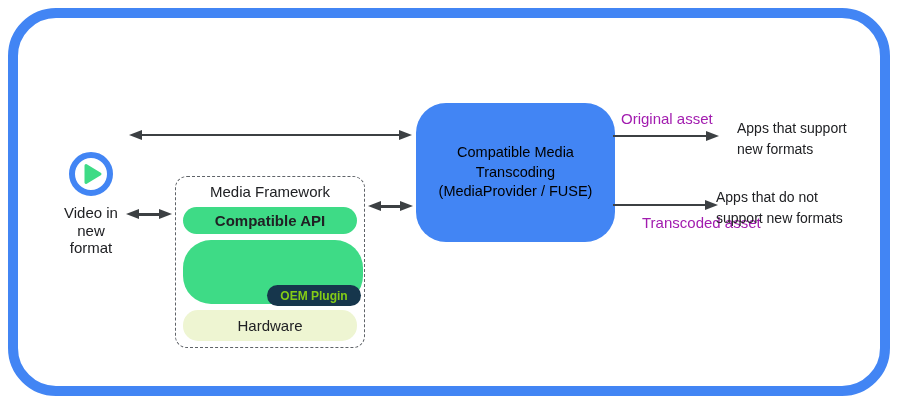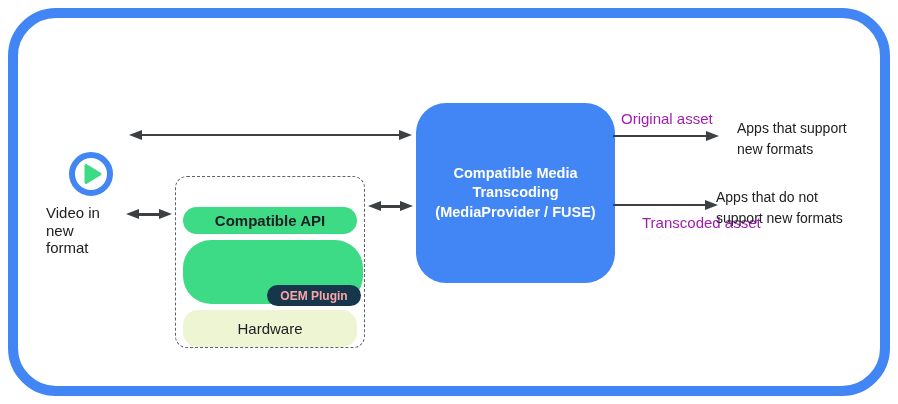--- a/index.html
+++ b/index.html
@@ -13,21 +13,21 @@
     border:10px solid #4285f4;border-radius:48px;background:#ffffff;
   }
   .pre{white-space:pre-line;}
 
   
   .play-icon{position:absolute;left:68px;top:151px;width:46px;height:46px;}
 
   
   .video-label{
     position:absolute;left:46px;top:204px;width:90px;
-    font-size:15px;line-height:17.5px;
+    text-align:center;font-size:15px;line-height:17.5px;
   }
 
   
   .mf-box{
     position:absolute;left:175px;top:176px;width:190px;height:172px;
     border:1.5px dashed #5f6368;border-radius:12px;background:#ffffff;
   }
   .mf-title{
     position:absolute;left:0;top:6px;width:100%;
     text-align:center;font-size:15px;
@@ -39,35 +39,35 @@
   .layer-api{
     left:7px;top:30px;width:174px;height:27px;border-radius:14px;
     background:#3edb86;font-weight:bold;
   }
   .layer-service{
     left:7px;top:63px;width:180px;height:64px;border-radius:28px;
     background:#3edb86;font-weight:bold;
   }
   .oem-badge{
     position:absolute;right:2px;bottom:-2px;width:94px;height:21px;
-    border-radius:11px;background:#16364c;color:#fca5a5;
+    border-radius:11px;background:#16364c;color:#84cc16;
     font-size:12px;font-weight:bold;display:flex;align-items:center;justify-content:center;
   }
   .layer-hardware{
-    left:7px;top:133px;width:174px;height:37px;border-radius:15px;
+    left:7px;top:133px;width:174px;height:31px;border-radius:15px;
     background:#eef5d2;
     text-align:right;
   }
 
   
   .transcoder-box{
-    position:absolute;left:416px;top:103px;width:199px;height:180px;
-    border-radius:30px;background:#4285f4;color:#ffffff;
+    position:absolute;left:416px;top:103px;width:199px;height:139px;
+    border-radius:30px;background:#4285f4;color:#000000;
     display:flex;align-items:center;justify-content:center;
-    font-size:14.5px;font-weight:bold;line-height:19.5px;text-align:center;
+    font-size:14.5px;font-weight:normal;line-height:19.5px;text-align:center;
   }
 
   
   .arrow{position:absolute;display:flex;align-items:center;height:12px;}
   .arrow .shaft{flex:1;height:2px;background:#3c4043;}
   .arrow.thick .shaft{height:3px;}
   .arrow .head{width:0;height:0;border-top:5.5px solid transparent;border-bottom:5.5px solid transparent;}
   .arrow .head-right{border-left:13px solid #3c4043;}
   .arrow .head-left{border-right:13px solid #3c4043;}
 
@@ -106,20 +106,21 @@
   <span class="head head-right"></span>
 </div>
 
 <div class="arrow arrow-top">
   <span class="head head-left"></span>
   <span class="shaft"></span>
   <span class="head head-right"></span>
 </div>
 
 <div class="mf-box">
+  <div class="mf-title">Media Framework</div>
   <div class="layer layer-api">Compatible API</div>
   <div class="layer layer-service">
     <span class="oem-badge">OEM Plugin</span>
   </div>
   <div class="layer layer-hardware">Hardware</div>
 </div>
 
 <div class="arrow thick arrow-mf-box">
   <span class="head head-left"></span>
   <span class="shaft"></span>

